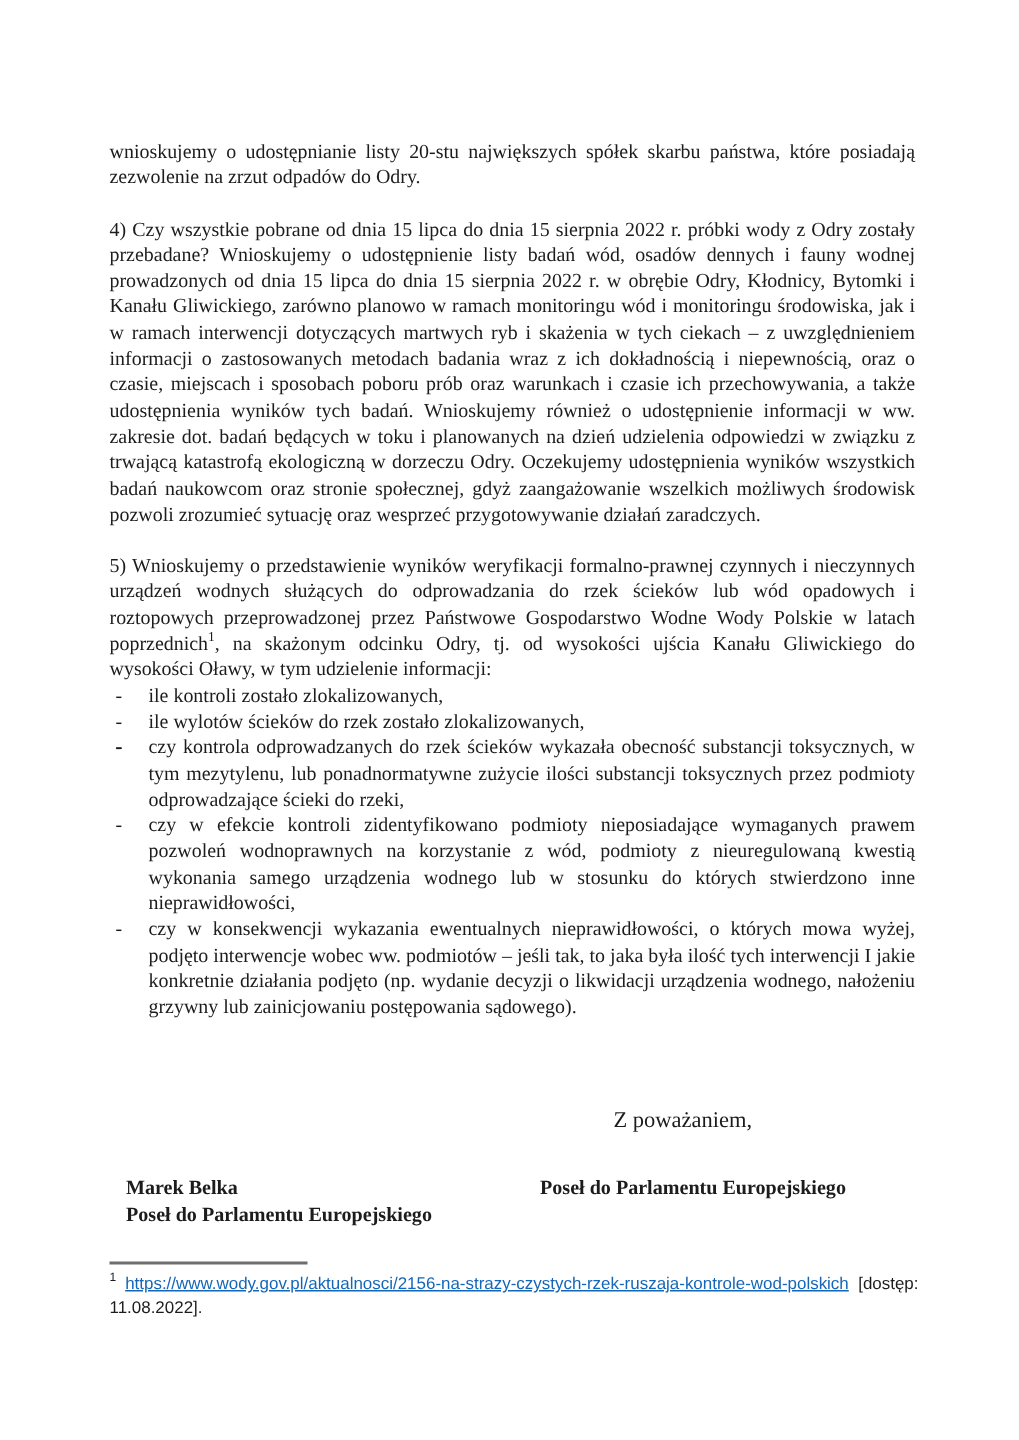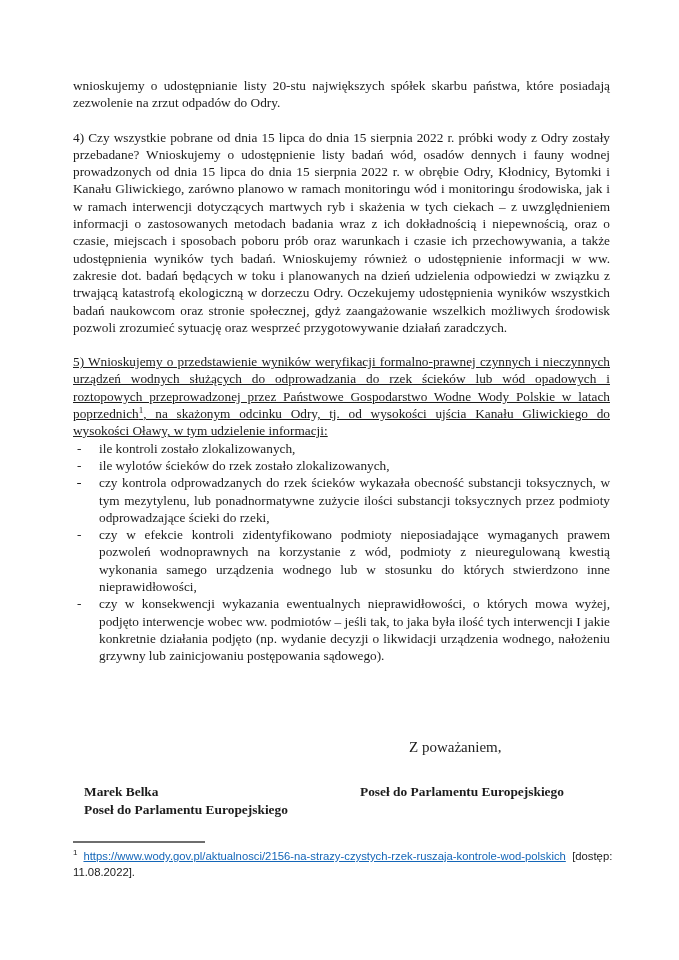--- a/index.html
+++ b/index.html
@@ -18,26 +18,25 @@
   #main-text {
     position: absolute;
     left: 73px;
     right: 69px;
     top: 76px;
     font-size: 13.3px;
     line-height: 17.3px;
     text-align: justify;
   }
   #main-text p {
-    margin: 1px 0 17px 0;
+    margin: 16px 0 17px 0;
     padding: 0;
   }
   #main-text p:last-of-type {
     margin-bottom: 0;
-    text-decoration: underline;
   }
   sup.fn-ref {
     font-size: 9px;
     line-height: 0;
     vertical-align: super;
   }
   ul.request-list {
     margin: 0;
     padding: 0;
     list-style: none;

